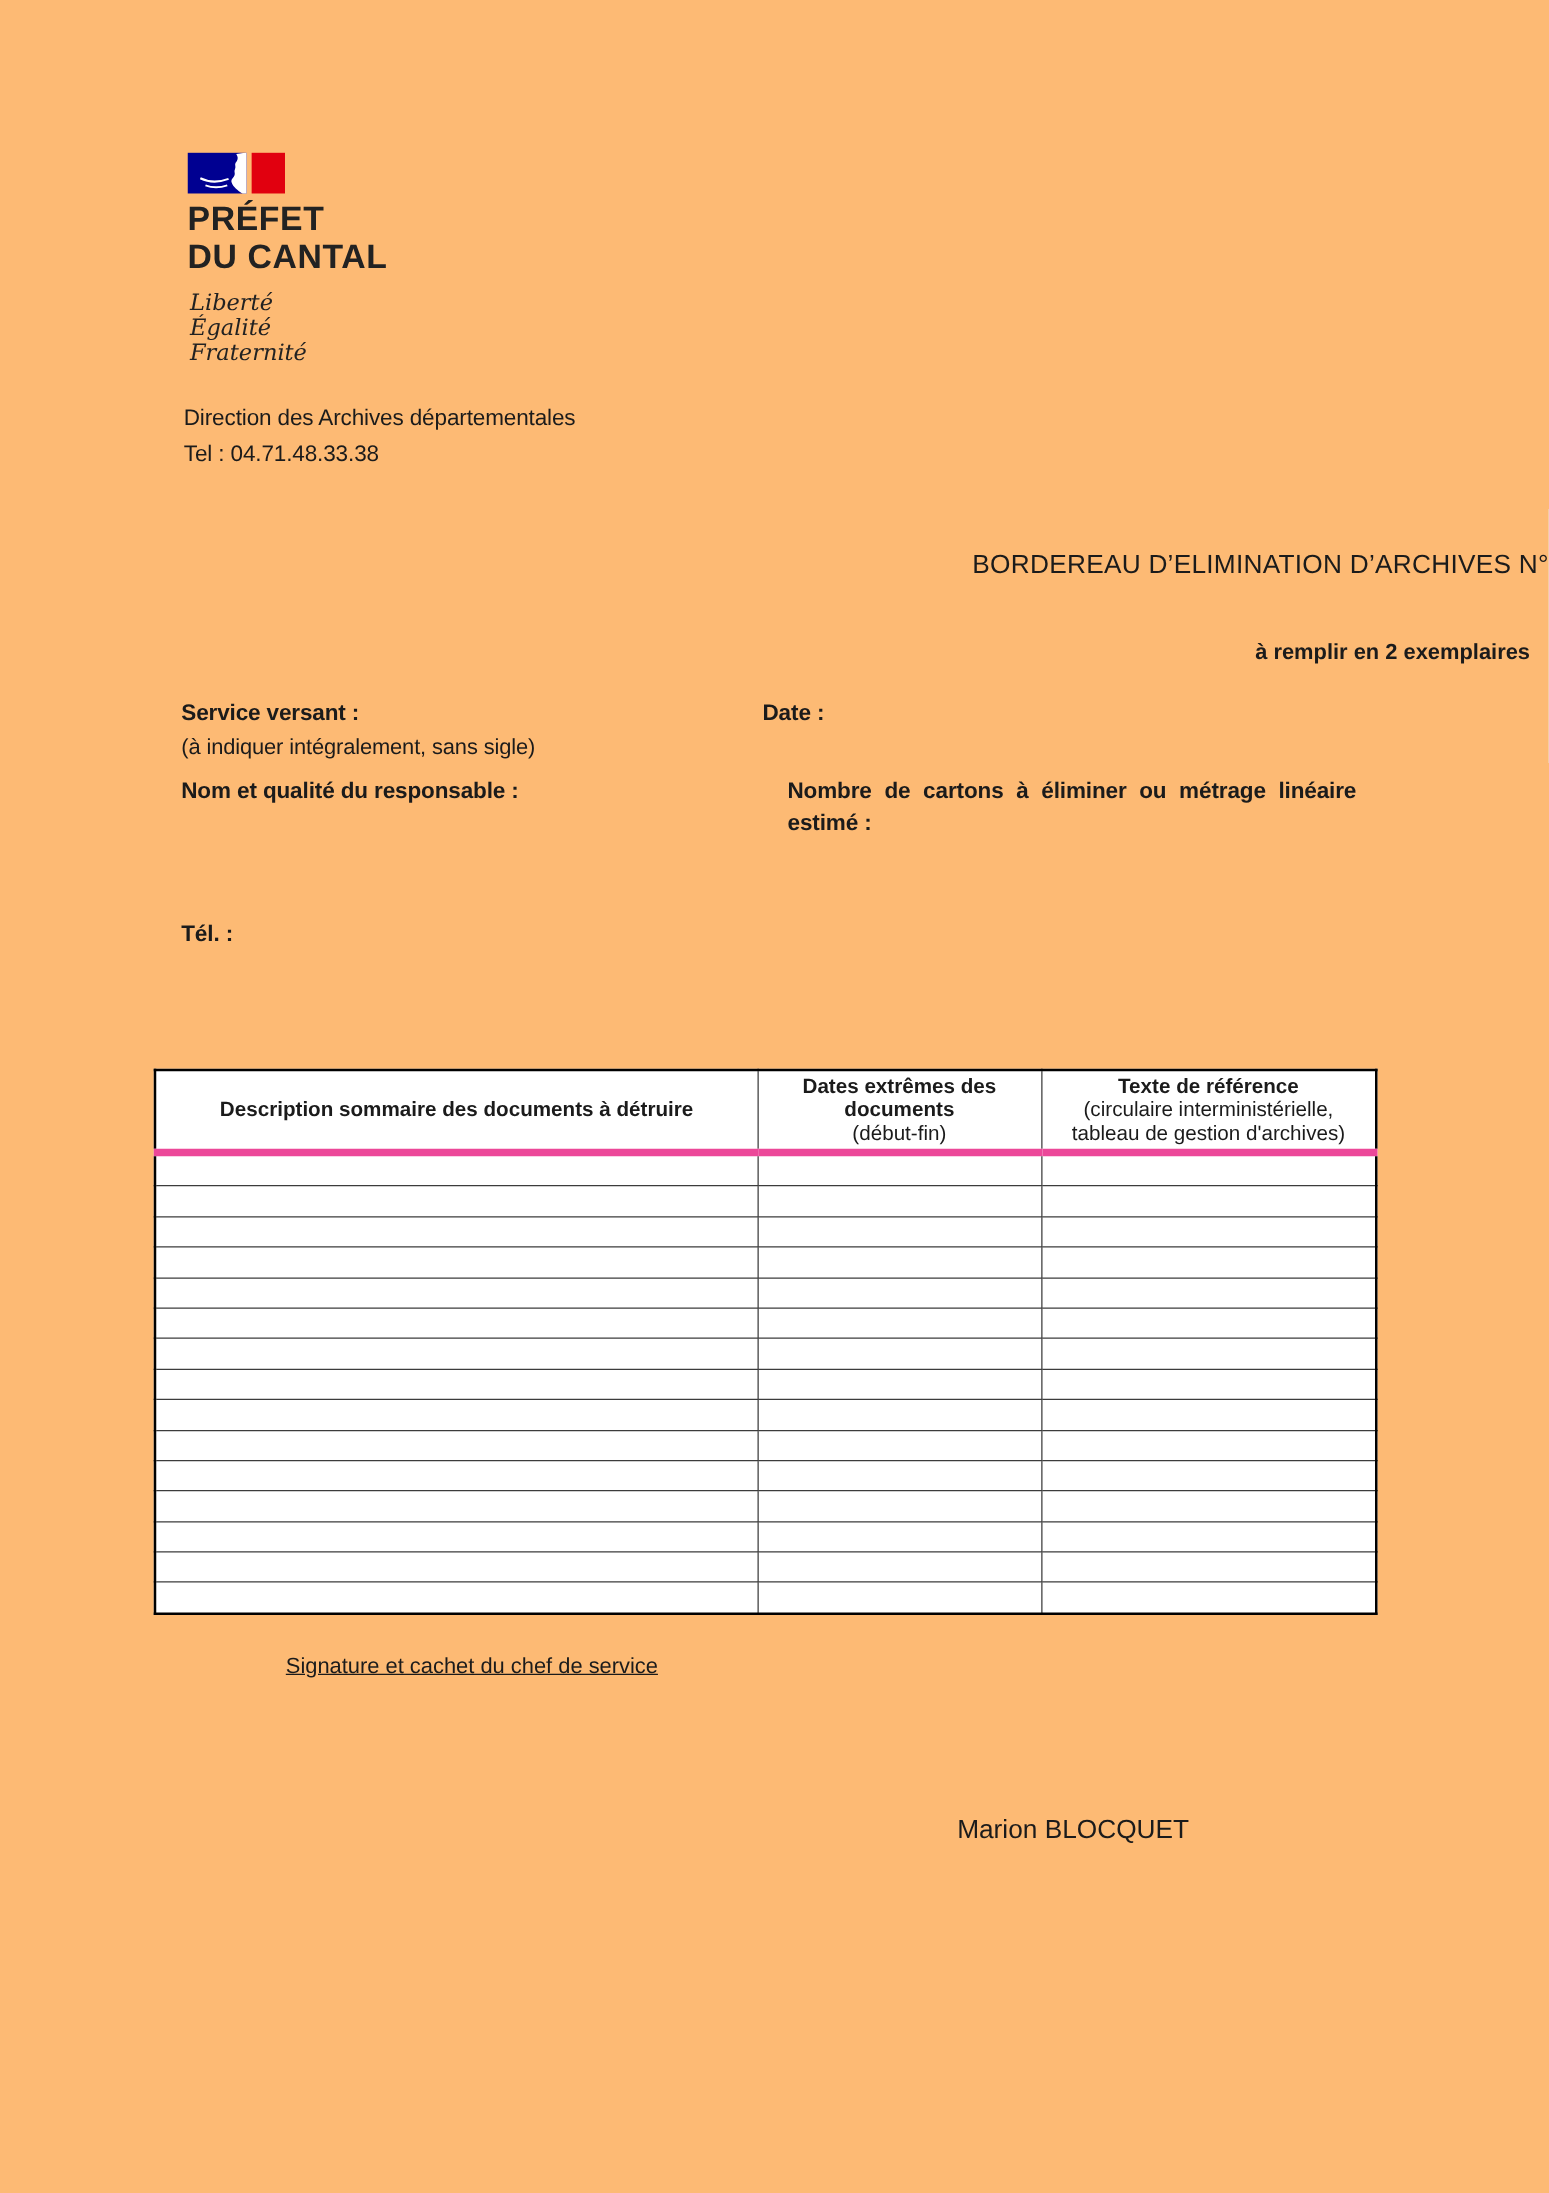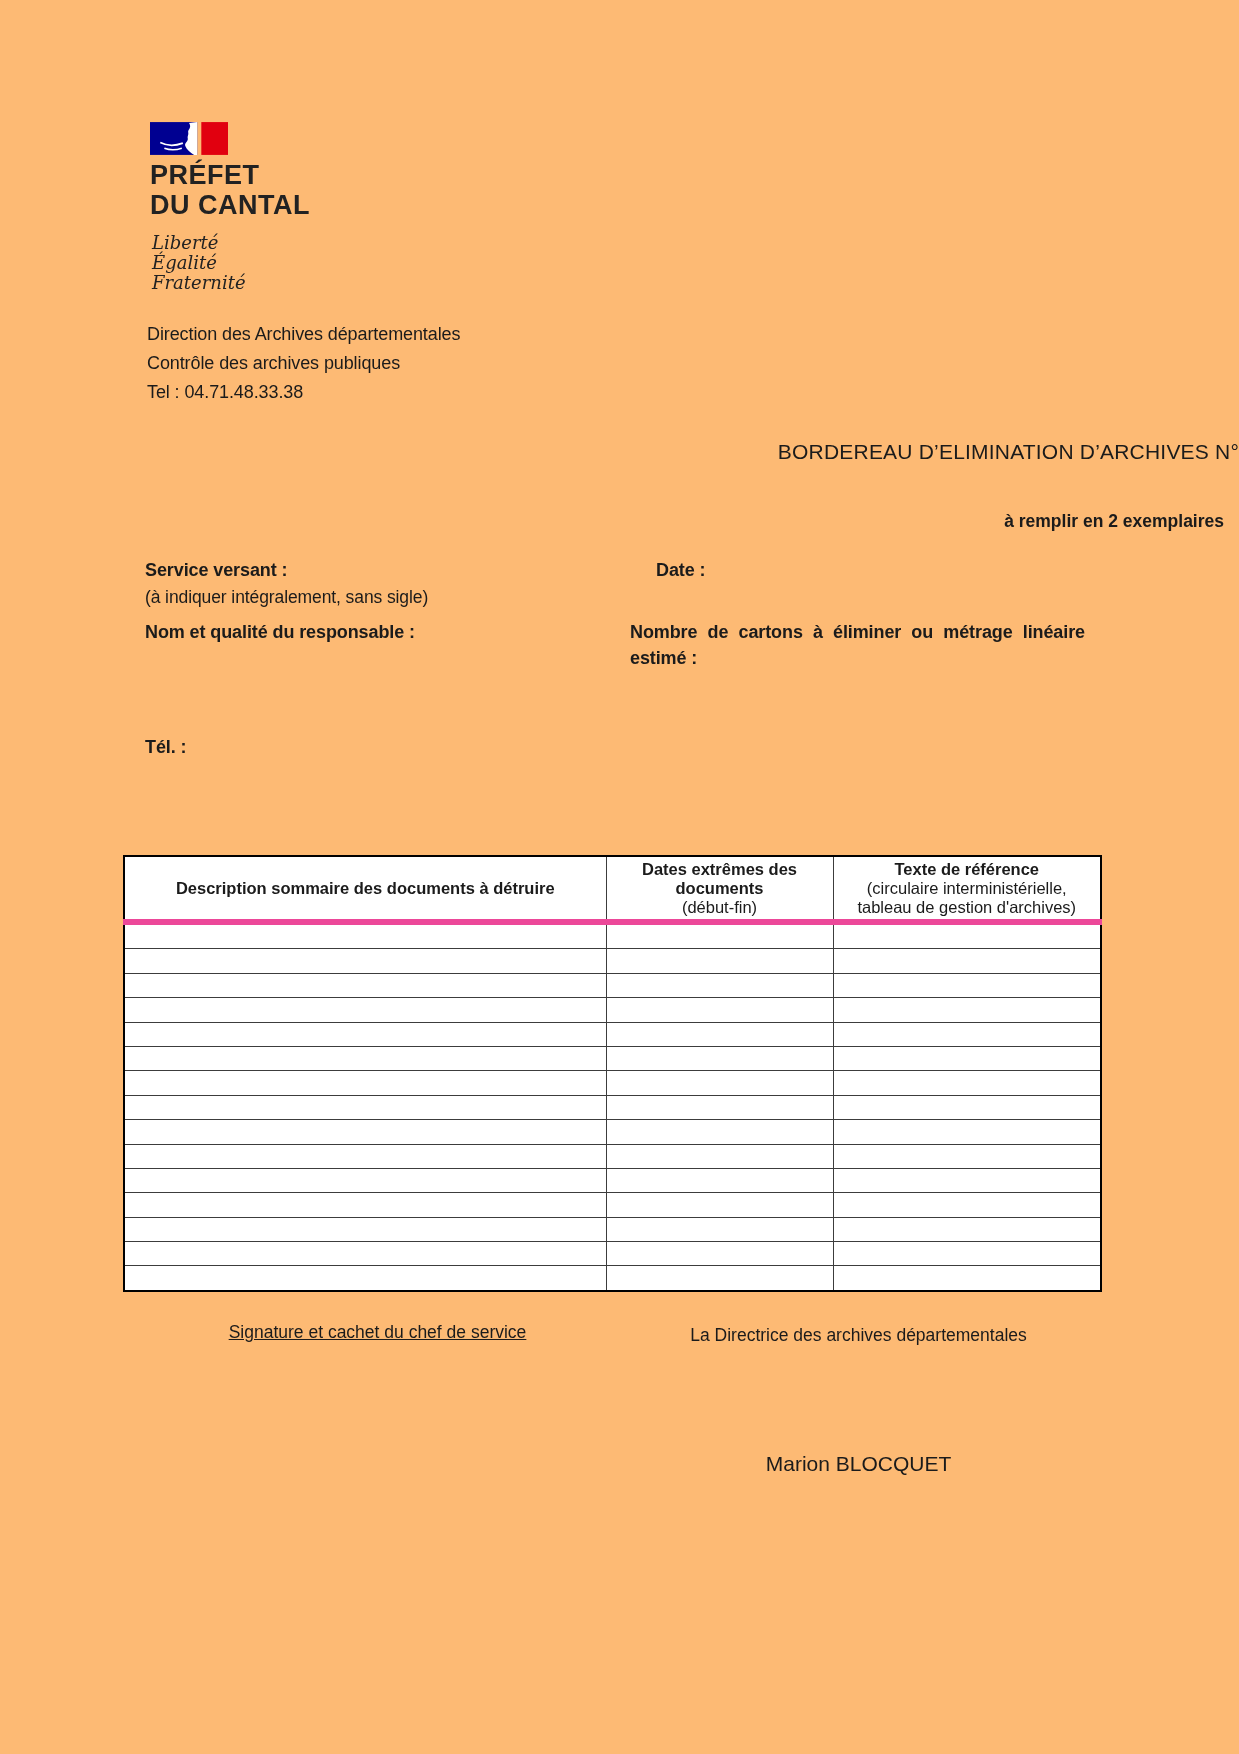--- a/index.html
+++ b/index.html
@@ -38,21 +38,21 @@
     left:0; top:511px; width:1224px;
     text-align:right; font-weight:bold; font-size:17.5px;
   }
 
   
   .fld { font-size:18px; letter-spacing:-0.1px; }
   .bold { font-weight:bold; }
   .u { text-decoration-thickness:1.5px; text-underline-offset:2.5px; }
   .svc-label { left:145px; top:560px; }
   .svc-note  { left:145px; top:587px; font-size:17.5px; }
-  .date-fld  { left:656px; top:560px;text-align:center; }
+  .date-fld  { left:610px; top:560px;text-align:center; }
   .resp-label{ left:145px; top:622px; }
   .cartons   { left:630px; top:620px; width:455px; text-align:justify; line-height:25.5px; }
   .tel-fld   { left:145px; top:737px; }
 
   
   .tbl-wrap { left:123px; top:855px; }
   table.archive { border-collapse:collapse; table-layout:fixed; width:977px; background:#fff; }
   table.archive col.c1 { width:482px; }
   table.archive col.c2 { width:227px; }
   table.archive col.c3 { width:268px; }
@@ -91,21 +91,20 @@
     <div>DU CANTAL</div>
   </div>
   <div class="abs motto">
     <div>Liberté</div>
     <div>Égalité</div>
     <div>Fraternité</div>
   </div>
 
   <div class="abs sender">
     <div>Direction des Archives départementales</div>
-    <div>Contrôle des archives publiques</div>
     <div>Tel : 04.71.48.33.38</div>
   </div>
 
   <div class="abs doc-title">BORDEREAU D’ELIMINATION D’ARCHIVES N°</div>
   <div class="abs doc-instruction">à remplir en 2 exemplaires</div>
 
   <div class="abs fld svc-label bold">
     <span class="u">Service versant :</span>
   </div>
   <div class="abs fld date-fld bold">
@@ -221,17 +220,16 @@
             <td></td>
             <td></td>
             <td></td>
           </tr>
         </tbody>
     </table>
   </div>
 
   <div class="abs sig-left">Signature et cachet du chef de service</div>
   <div class="abs sig-right">
-    <div>La Directrice des archives départementales</div>
   </div>
   <div class="abs sig-name">Marion BLOCQUET</div>
 
 </div>
 
 </body></html>

